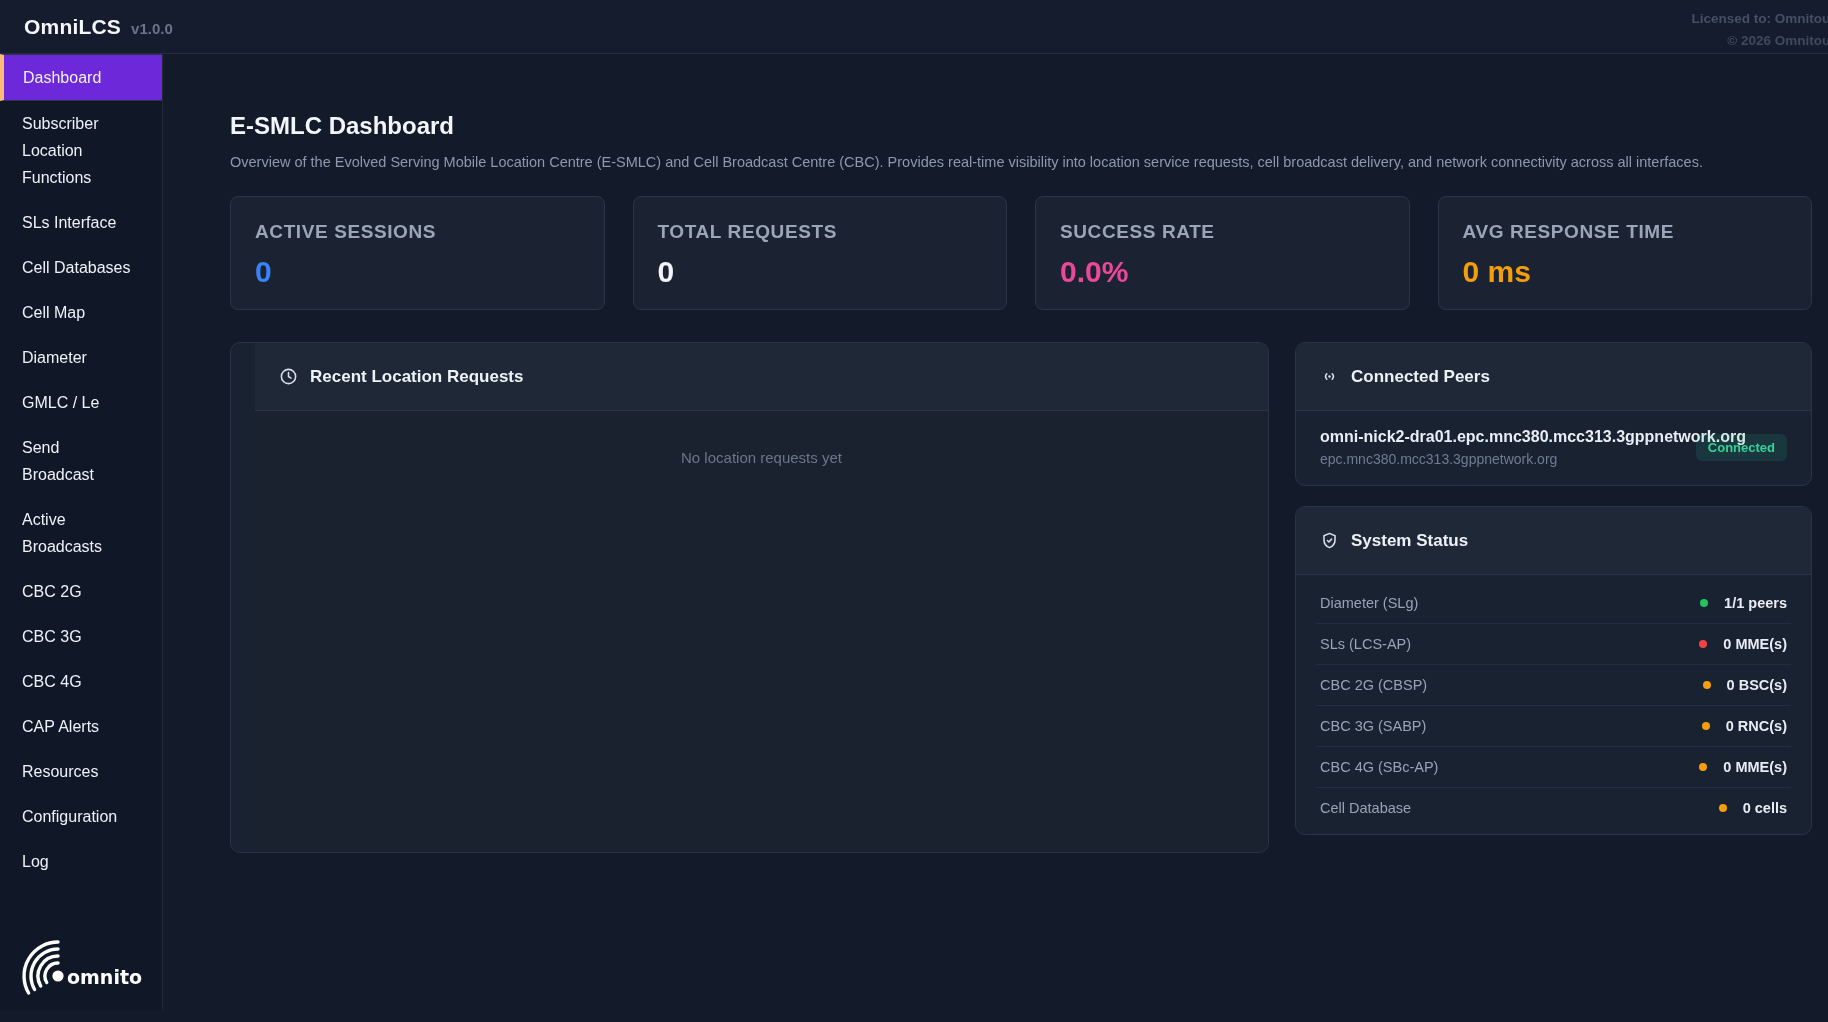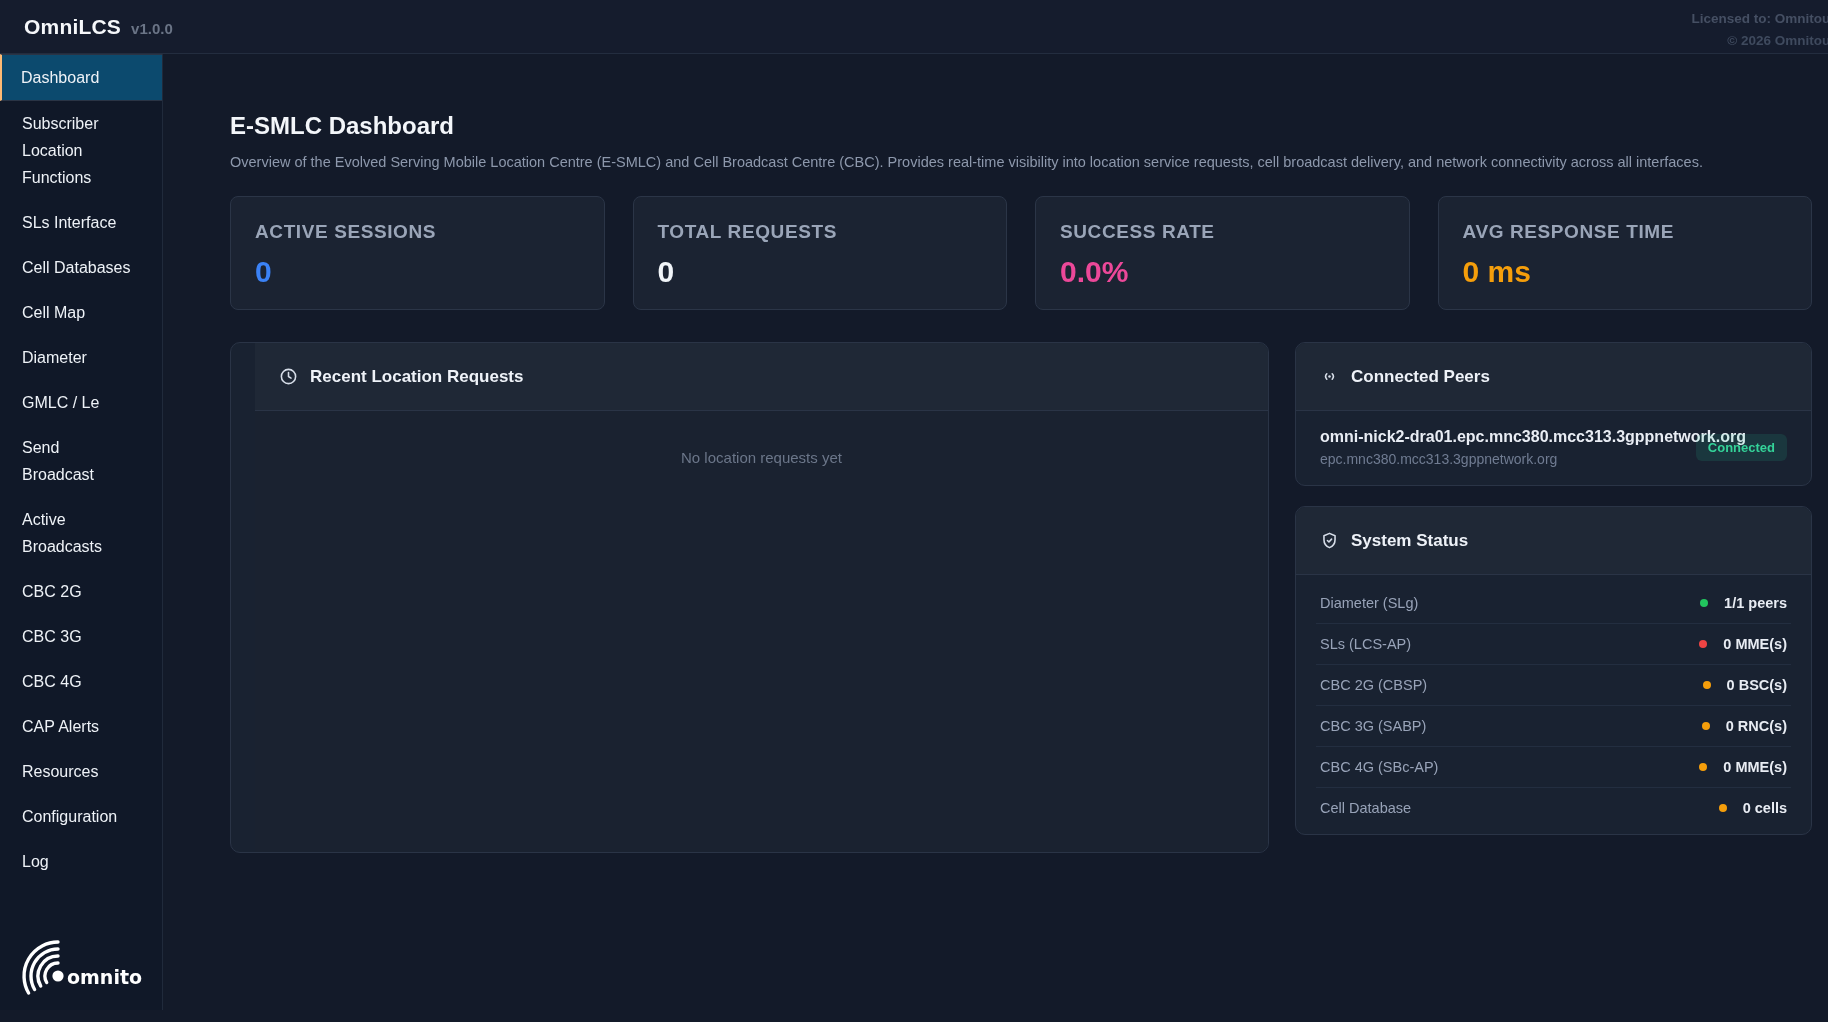--- a/index.html
+++ b/index.html
@@ -23,21 +23,21 @@
   .shell { display:flex; height:956px; }
   .sidebar {
     width:163px; flex:0 0 163px; background:#101828;
     border-right:1px solid #202a3b; position:relative; padding-top:0;
   }
   .nav-item {
     padding:9px 30px 9px 22px; font-size:16px; font-weight:500;
     color:#eef2f7; line-height:27px; cursor:pointer;
   }
   .nav-item.active {
-    background:#0c4a6e; border-left:2px solid #fdba74; padding-left:19px;
+    background:#6d28d9; border-left:4px solid #fdba74; padding-left:19px;
     border-top:1px solid #2a3445; border-bottom:1px solid #2a3445;
   }
   .side-logo { position:absolute; left:20px; bottom:10px; }
   .main { flex:1 1 auto; padding:58px 16px 0 67px; }
   
   .page-title { font-size:24px; font-weight:700; color:#f3f6fa; }
   .page-sub { margin-top:14px; font-size:14.5px; color:#8d98ac; }
   
   .stats { margin-top:26px; display:grid; grid-template-columns:repeat(4,1fr); gap:28px; }
   .stat-card {

